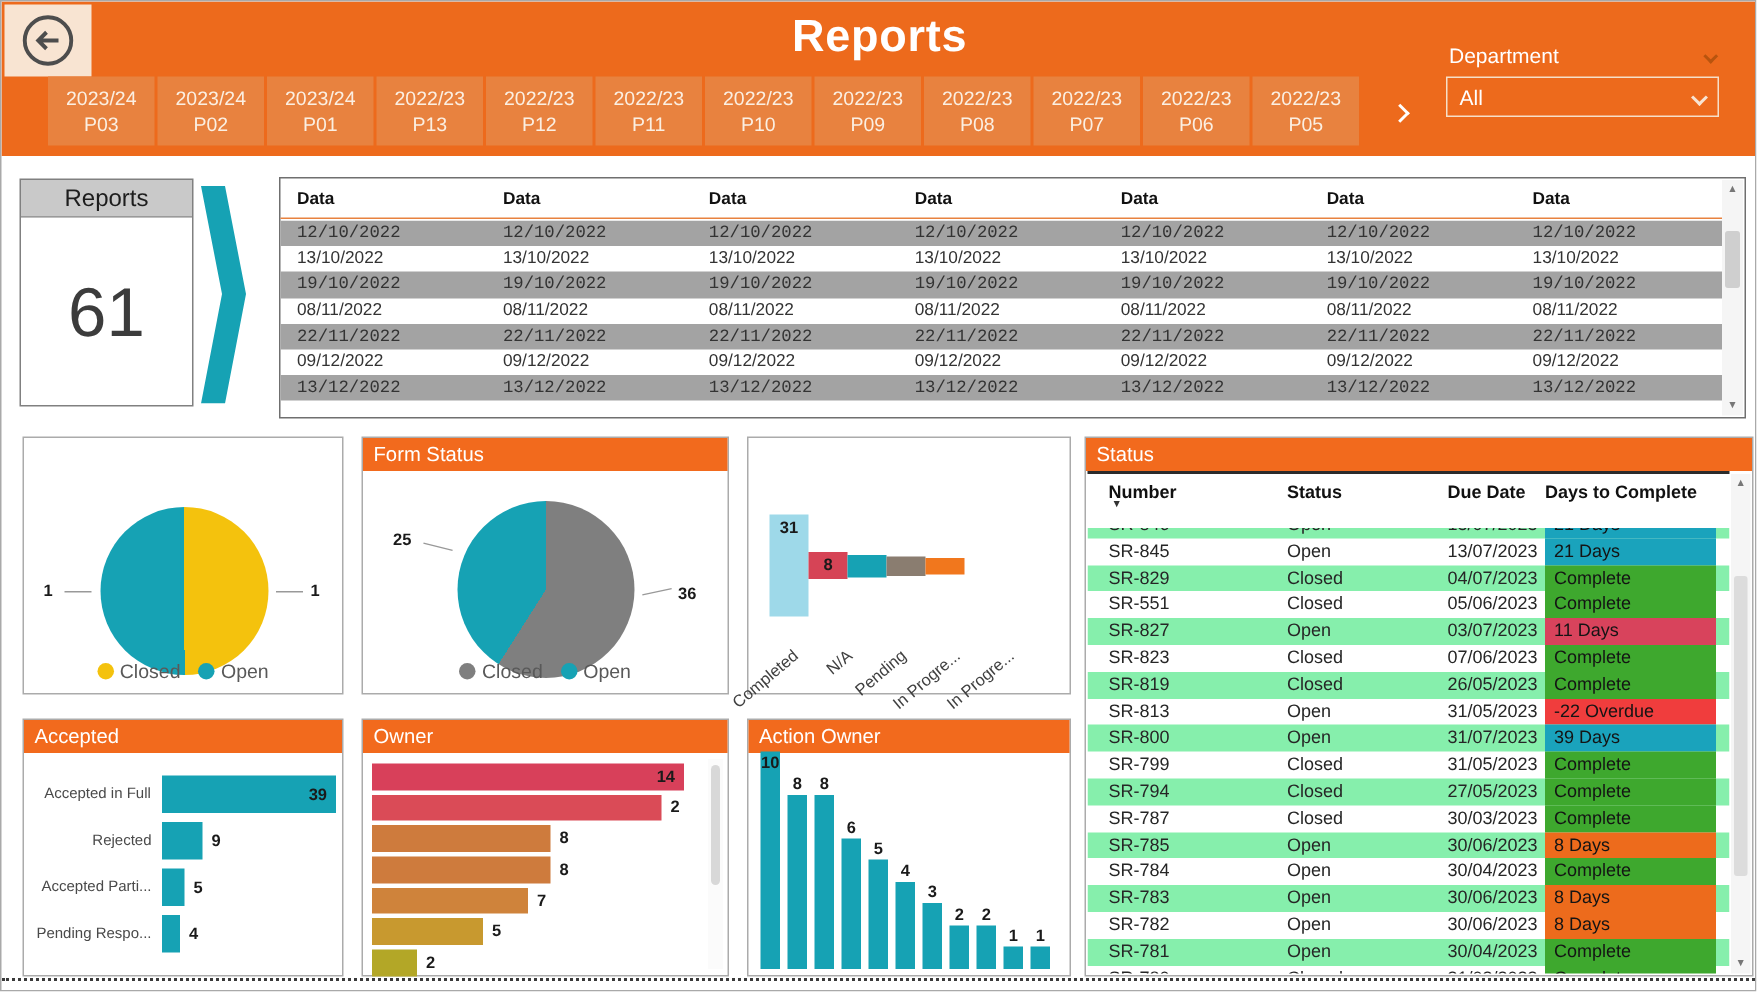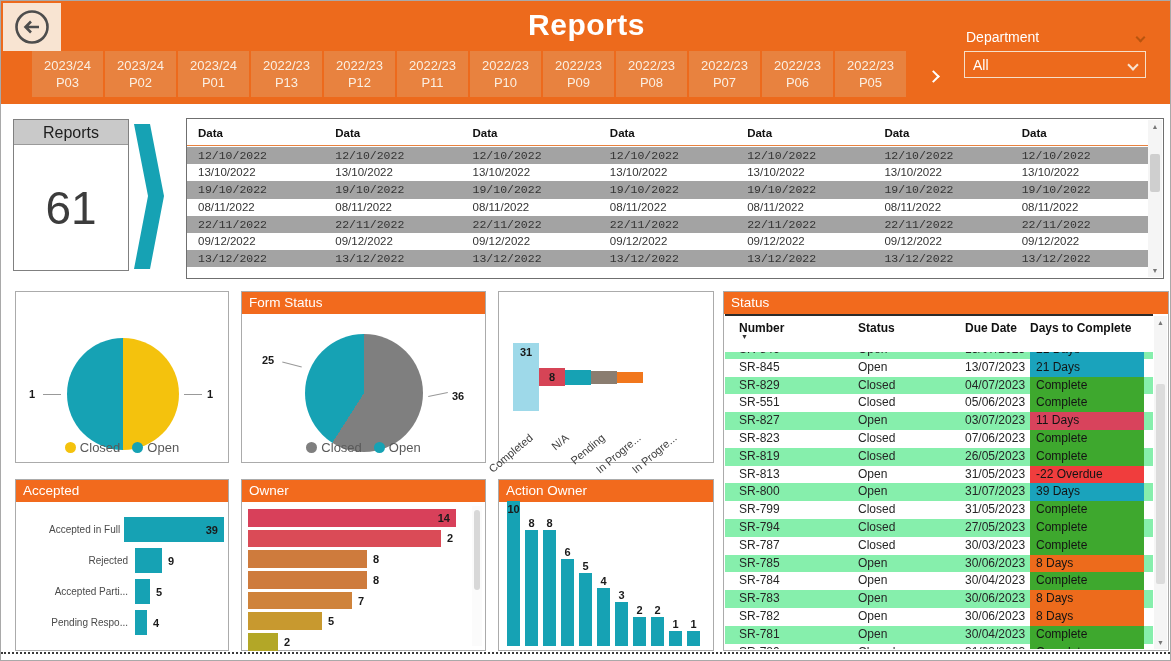--- a/index.html
+++ b/index.html
@@ -72,21 +72,21 @@
   .vval { position:absolute; left:50%; transform:translateX(-50%); font-size:11px; font-weight:bold; color:#1a1a1a; }
   .as-plot { position:absolute; left:14px; top:28px; height:70px; display:flex; align-items:center; }
   .as-plot .vwrap { width:26px; }
   .as-cats { position:absolute; left:0; top:102px; right:0; height:48px; }
   .as-cat { position:absolute; white-space:nowrap; font-size:11px; color:#404040; transform:translateX(-100%) rotate(-40deg); transform-origin:100% 50%; }
   .ao-plot { position:absolute; left:8px; bottom:4px; height:146px; display:flex; align-items:flex-end; gap:5px; }
   .ao-plot .vwrap { width:13px; }
 
   
   .ac-rows { position:absolute; left:6px; top:12px; right:4px; }
-  .ac-row { display:flex; align-items:center; height:31px;margin-left:27px; }
+  .ac-row { display:flex; align-items:center; height:31px; }
   .ac-lab { width:86px; font-size:10px; color:#4a4a4a; text-align:right; padding-right:7px; white-space:nowrap; overflow:hidden; }
   .hwrap { position:relative; height:25px; cursor:pointer; }
   .hbar { height:100%; }
   .hval { position:absolute; top:50%; transform:translateY(-50%); font-size:11px; font-weight:bold; color:#1a1a1a; white-space:nowrap; }
   .ow-rows { position:absolute; left:6px; top:7px; right:18px; }
   .ow-rows .hwrap { height:17.5px; margin-bottom:3.2px; }
   .ow-sb { right:3px; top:26px; bottom:4px; width:10px; background:#fbfbfb; }
   .ow-sb .thumb { top:4px; height:80px; background:#D8D8D8; border-radius:5px; }
 
   

